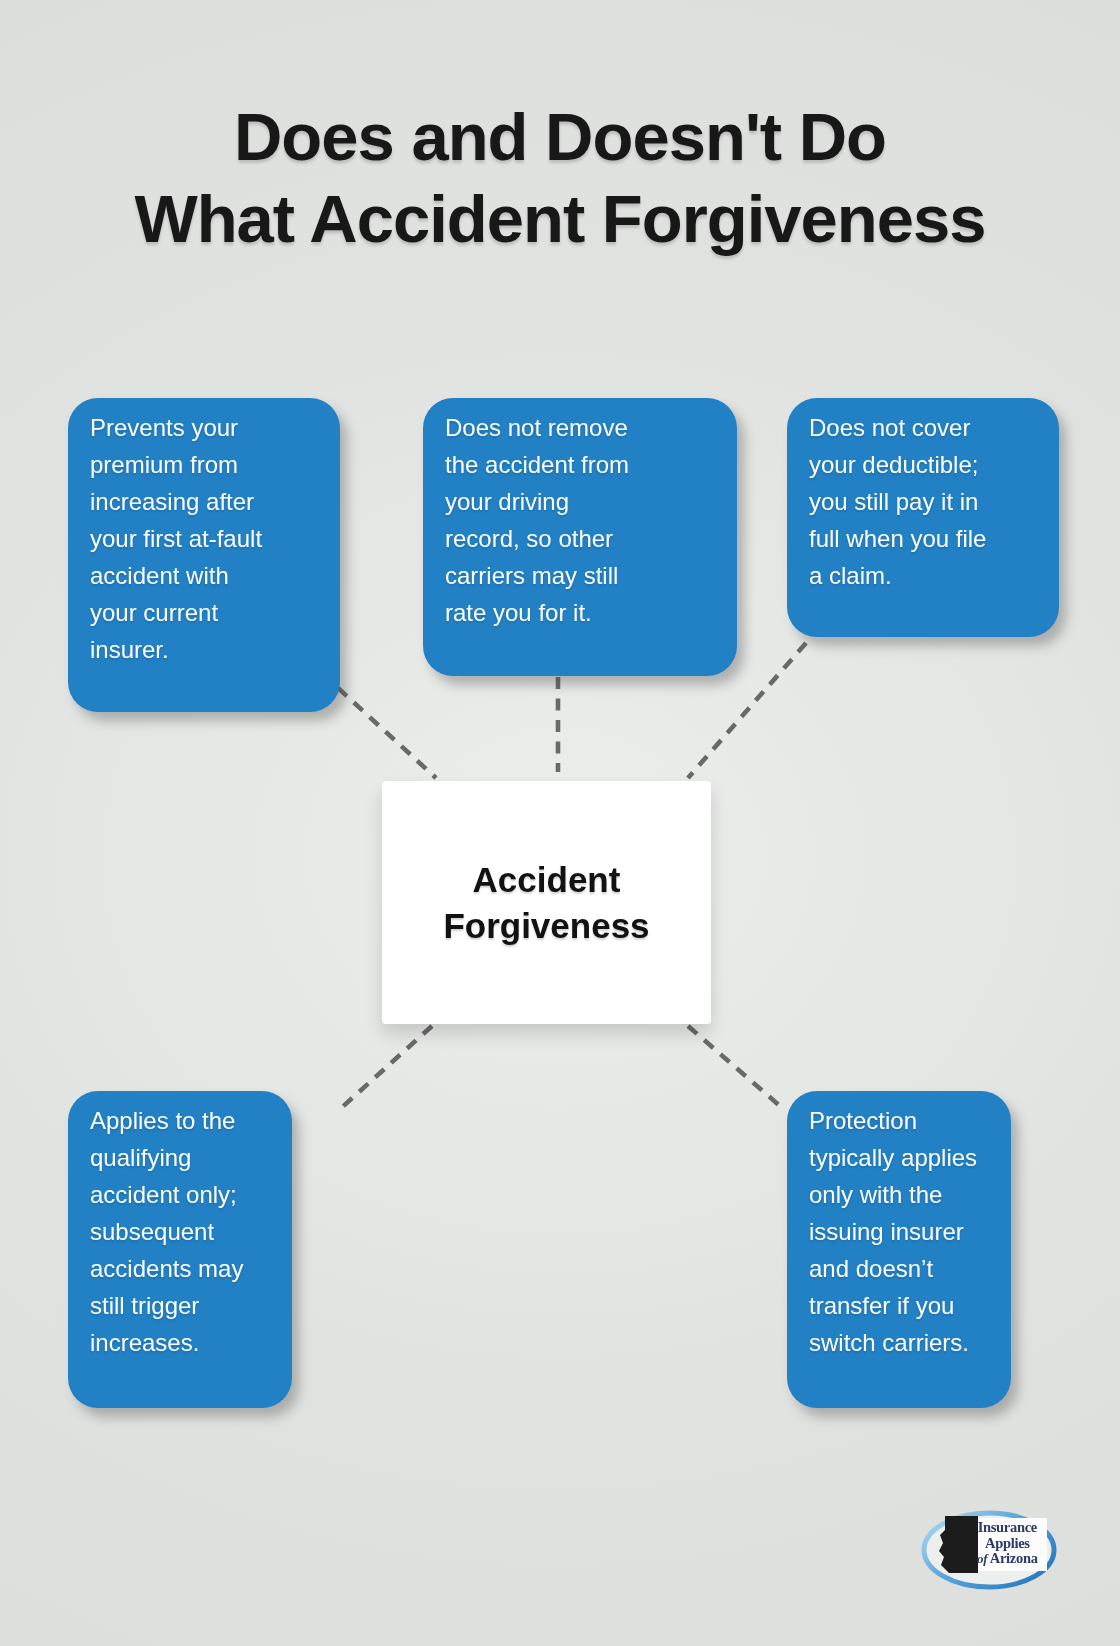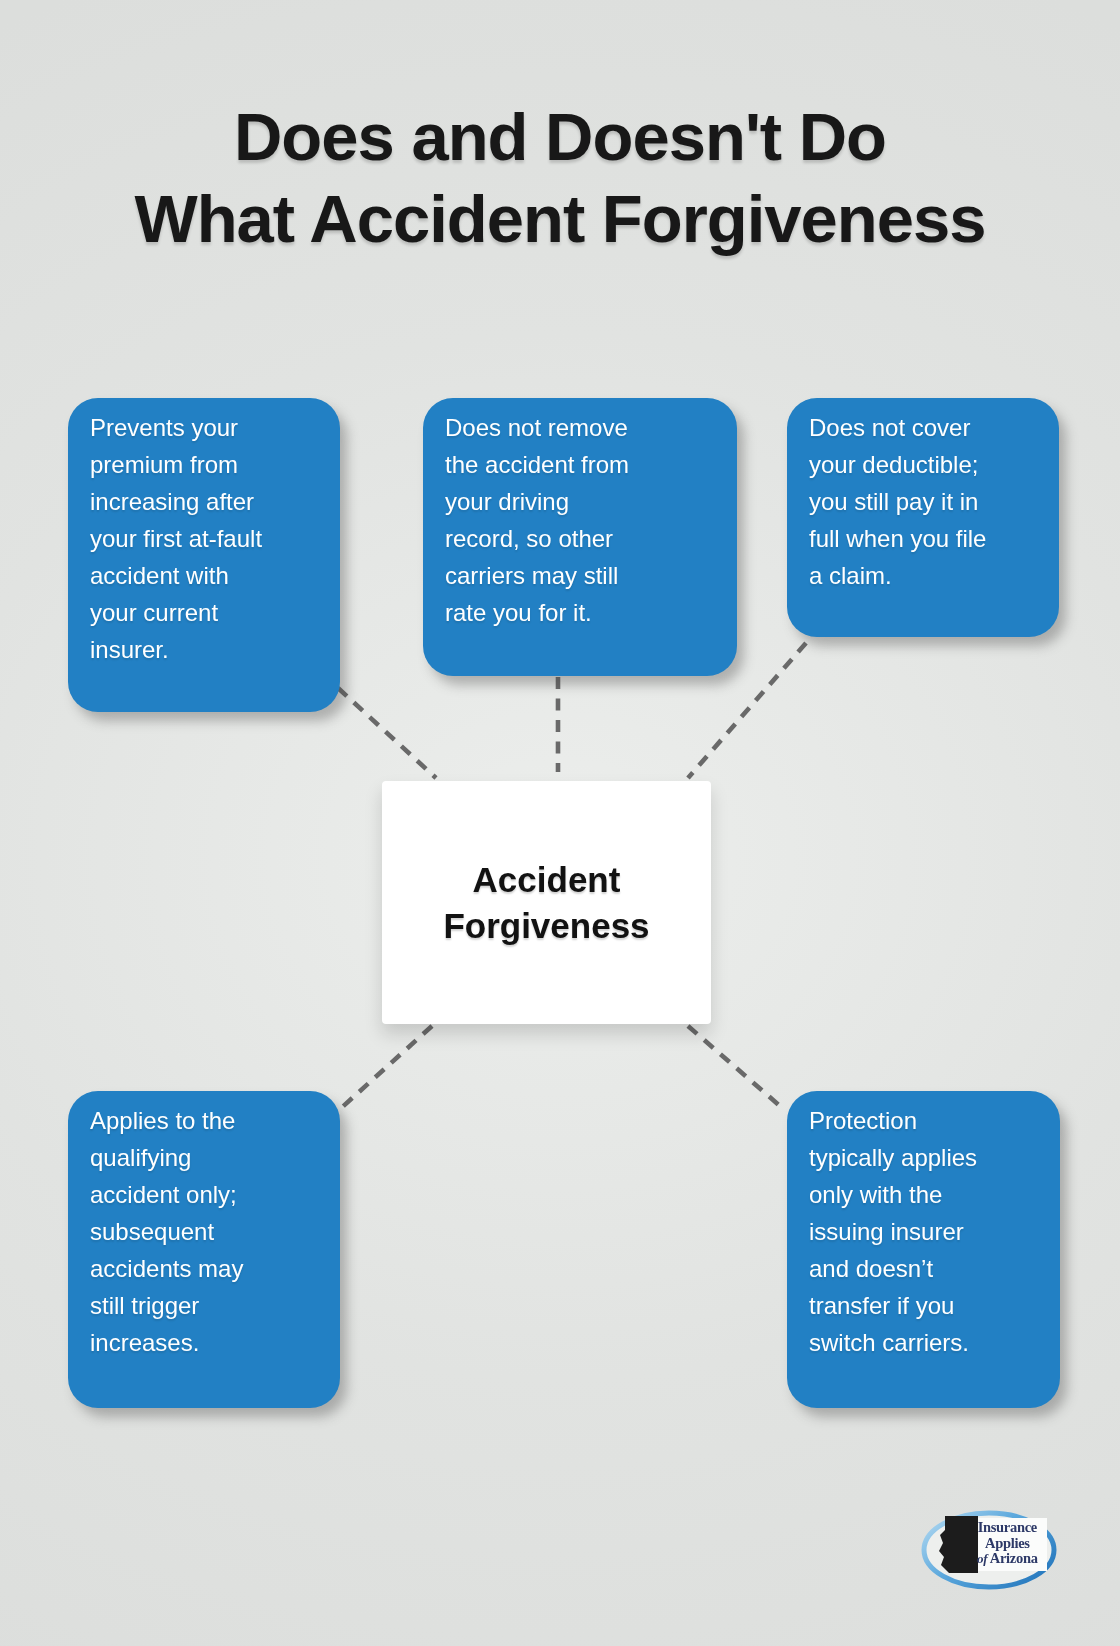--- a/index.html
+++ b/index.html
@@ -43,22 +43,22 @@
     font-size: 24px;
     line-height: 37px;
     padding: 11px 16px 0 22px;
     white-space: pre-line;
     box-shadow: 7px 9px 12px rgba(70,70,70,0.35);
     text-shadow: 0 2px 2px rgba(0,0,0,0.12);
   }
   .n1 { left:  68px; top:  398px; width: 272px; height: 314px; }
   .n2 { left: 423px; top:  398px; width: 314px; height: 278px; }
   .n3 { left: 787px; top:  398px; width: 272px; height: 239px; }
-  .n4 { left:  68px; top: 1091px; width: 272px; height: 317px; }
-  .n5 { left: 787px; top: 1091px; width: 273px; height: 317px; }
+  .n4 { left:  68px; top: 1091px; width: 224px; height: 317px; }
+  .n5 { left: 787px; top: 1091px; width: 224px; height: 317px; }
 
   .center-node {
     position: absolute;
     left: 382px; top: 781px; width: 329px; height: 243px;
     box-sizing: border-box;
     background: #ffffff;
     border-radius: 4px;
     box-shadow: 0 10px 18px rgba(0,0,0,0.15);
     display: flex;
     align-items: center;

